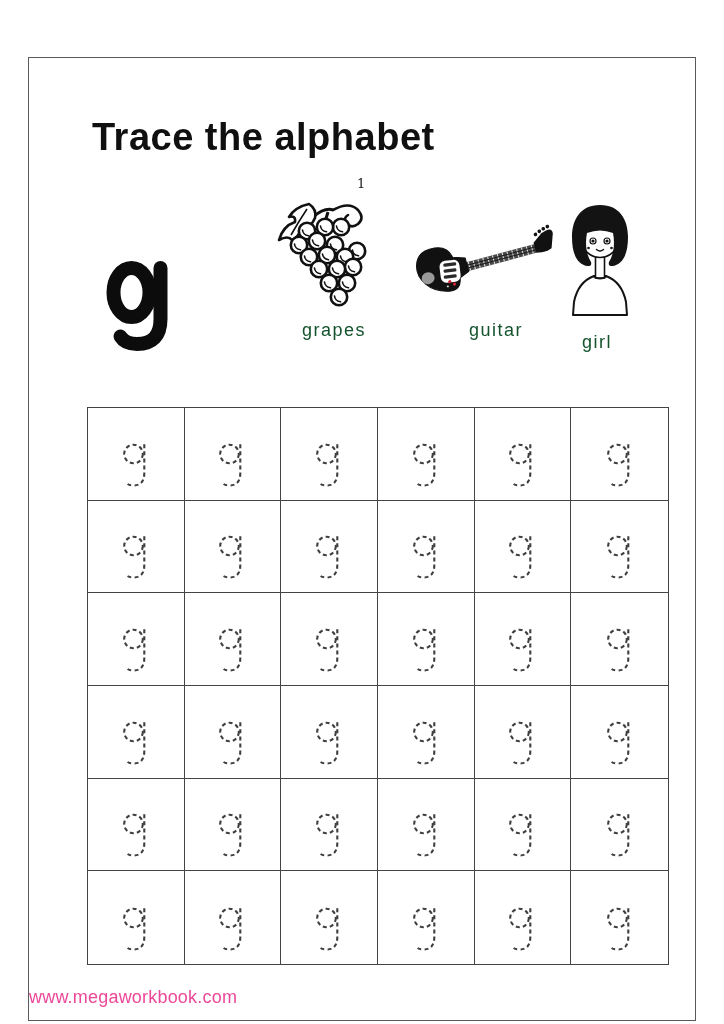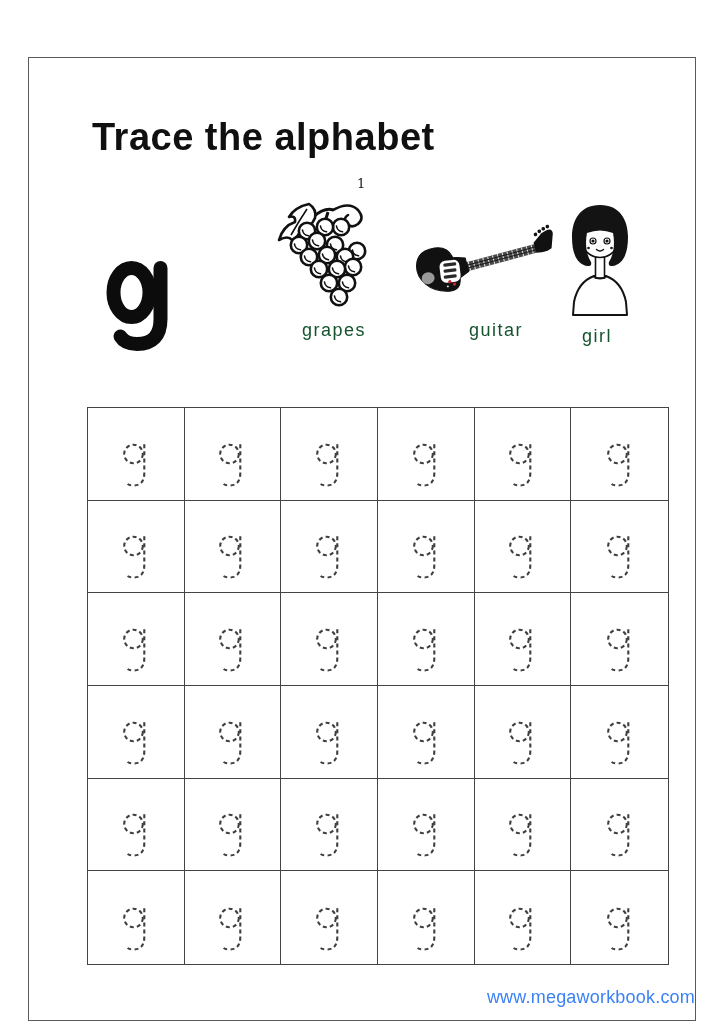--- a/index.html
+++ b/index.html
@@ -21,33 +21,33 @@
   .fig { position:absolute; }
   .fig svg { display:block; }
   .fig-grapes { left:244px; top:141px; width:100px; height:115px; }
   .fig-guitar { left:380px; top:163px; width:152px; height:84px; }
   .fig-girl   { left:537px; top:146px; width:68px;  height:114px; }
 
   .vlabel { position:absolute; width:130px; text-align:center; font-size:18px;
             letter-spacing:1.5px; color:#14532d; }
   .vlabel-grapes { left:240px; top:262px; }
   .vlabel-guitar { left:364px; top:262px;text-align:right; }
-  .vlabel-girl   { left:503px; top:268px; }
+  .vlabel-girl   { left:503px; top:274px; }
 
   .trace-grid { position:absolute; left:58px; top:349px; width:582px; height:558px;
                 display:grid; grid-template-columns:repeat(6,1fr);
                 grid-template-rows:repeat(6,1fr); border:1px solid #444; background:#fff; }
   .cell { border-right:1px solid #444; border-bottom:1px solid #444;
           display:flex; align-items:center; justify-content:center; }
   .cell:nth-child(6n) { border-right:none; }
   .cell:nth-child(n+31) { border-bottom:none; }
   .cell svg.dg { width:26px; height:46px; transform:translateY(12px); }
 
-  .footer { position:absolute; left:0; top:929px; width:100%; text-align:right;
-            font-size:18px; color:#3b82f6; letter-spacing:.2px; }
+  .footer { position:absolute; left:0; top:929px; width:100%; text-align:left;
+            font-size:18px; color:#ec4899; letter-spacing:.2px; }
 
   .stroke-ink { fill:none; stroke:#3f3f3f; stroke-width:2.1;
                 stroke-dasharray:4 3.1; stroke-linecap:butt; }
 </style>
 </head>
 <body>
 
 <svg width="0" height="0" style="position:absolute">
   <defs>
     <symbol id="dashed-g" viewBox="0 0 26 46">

